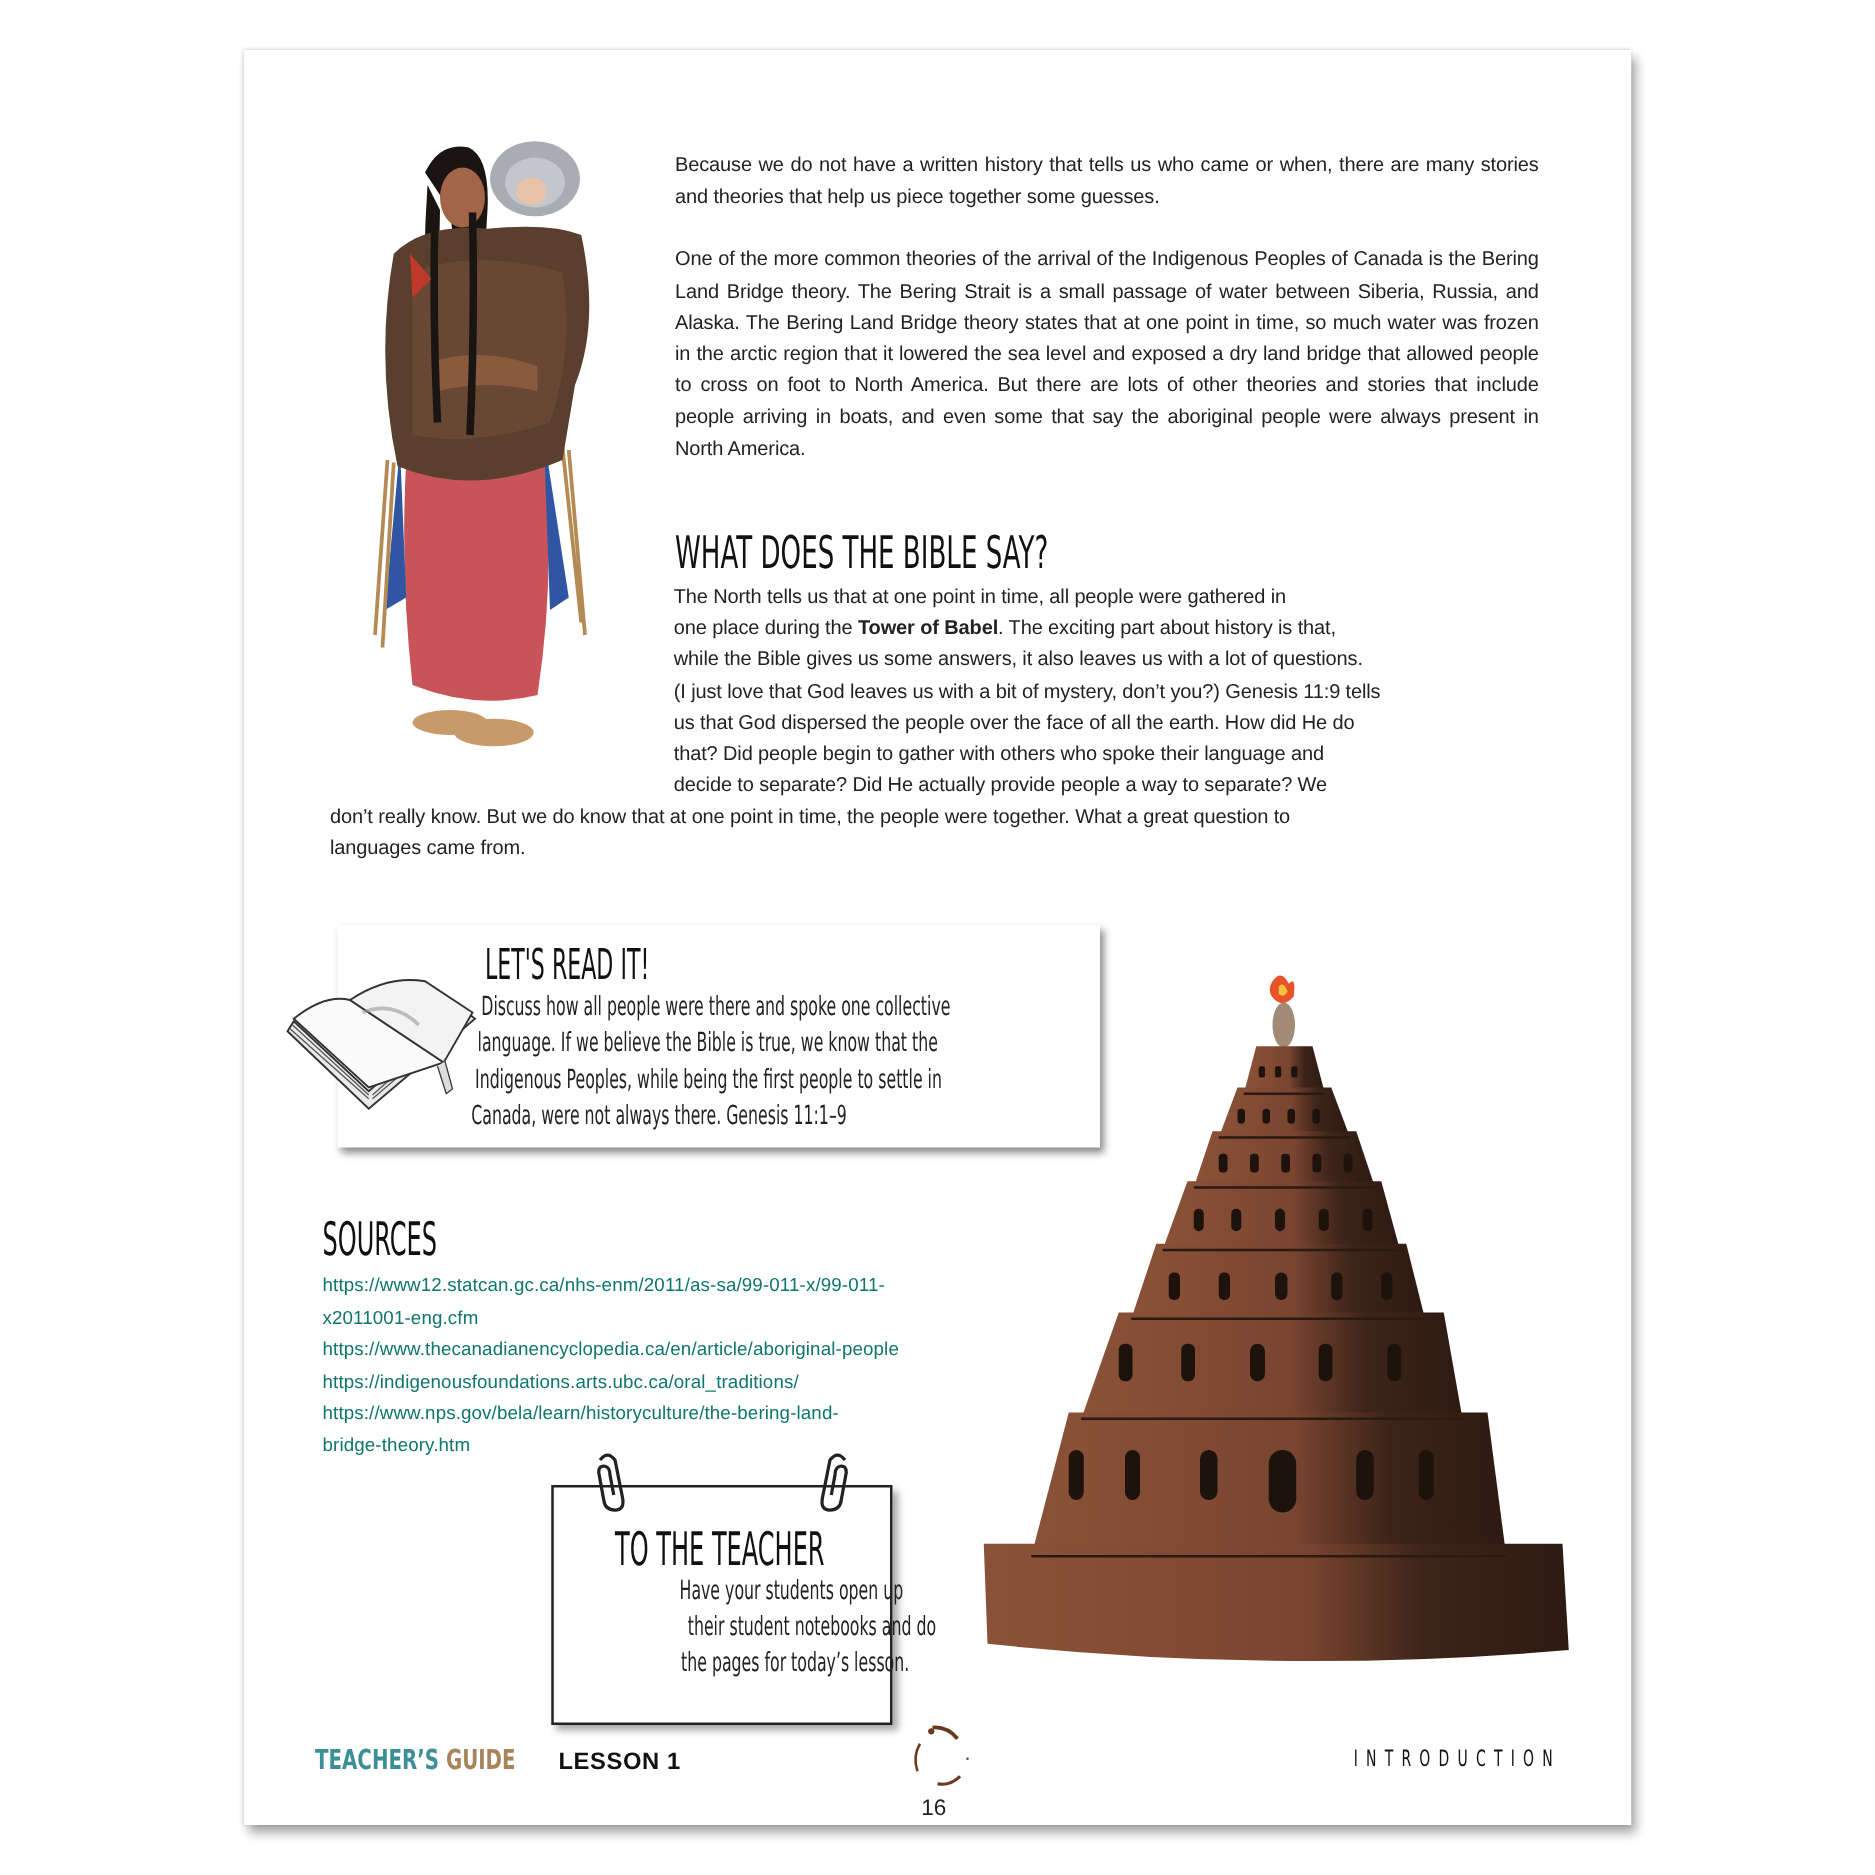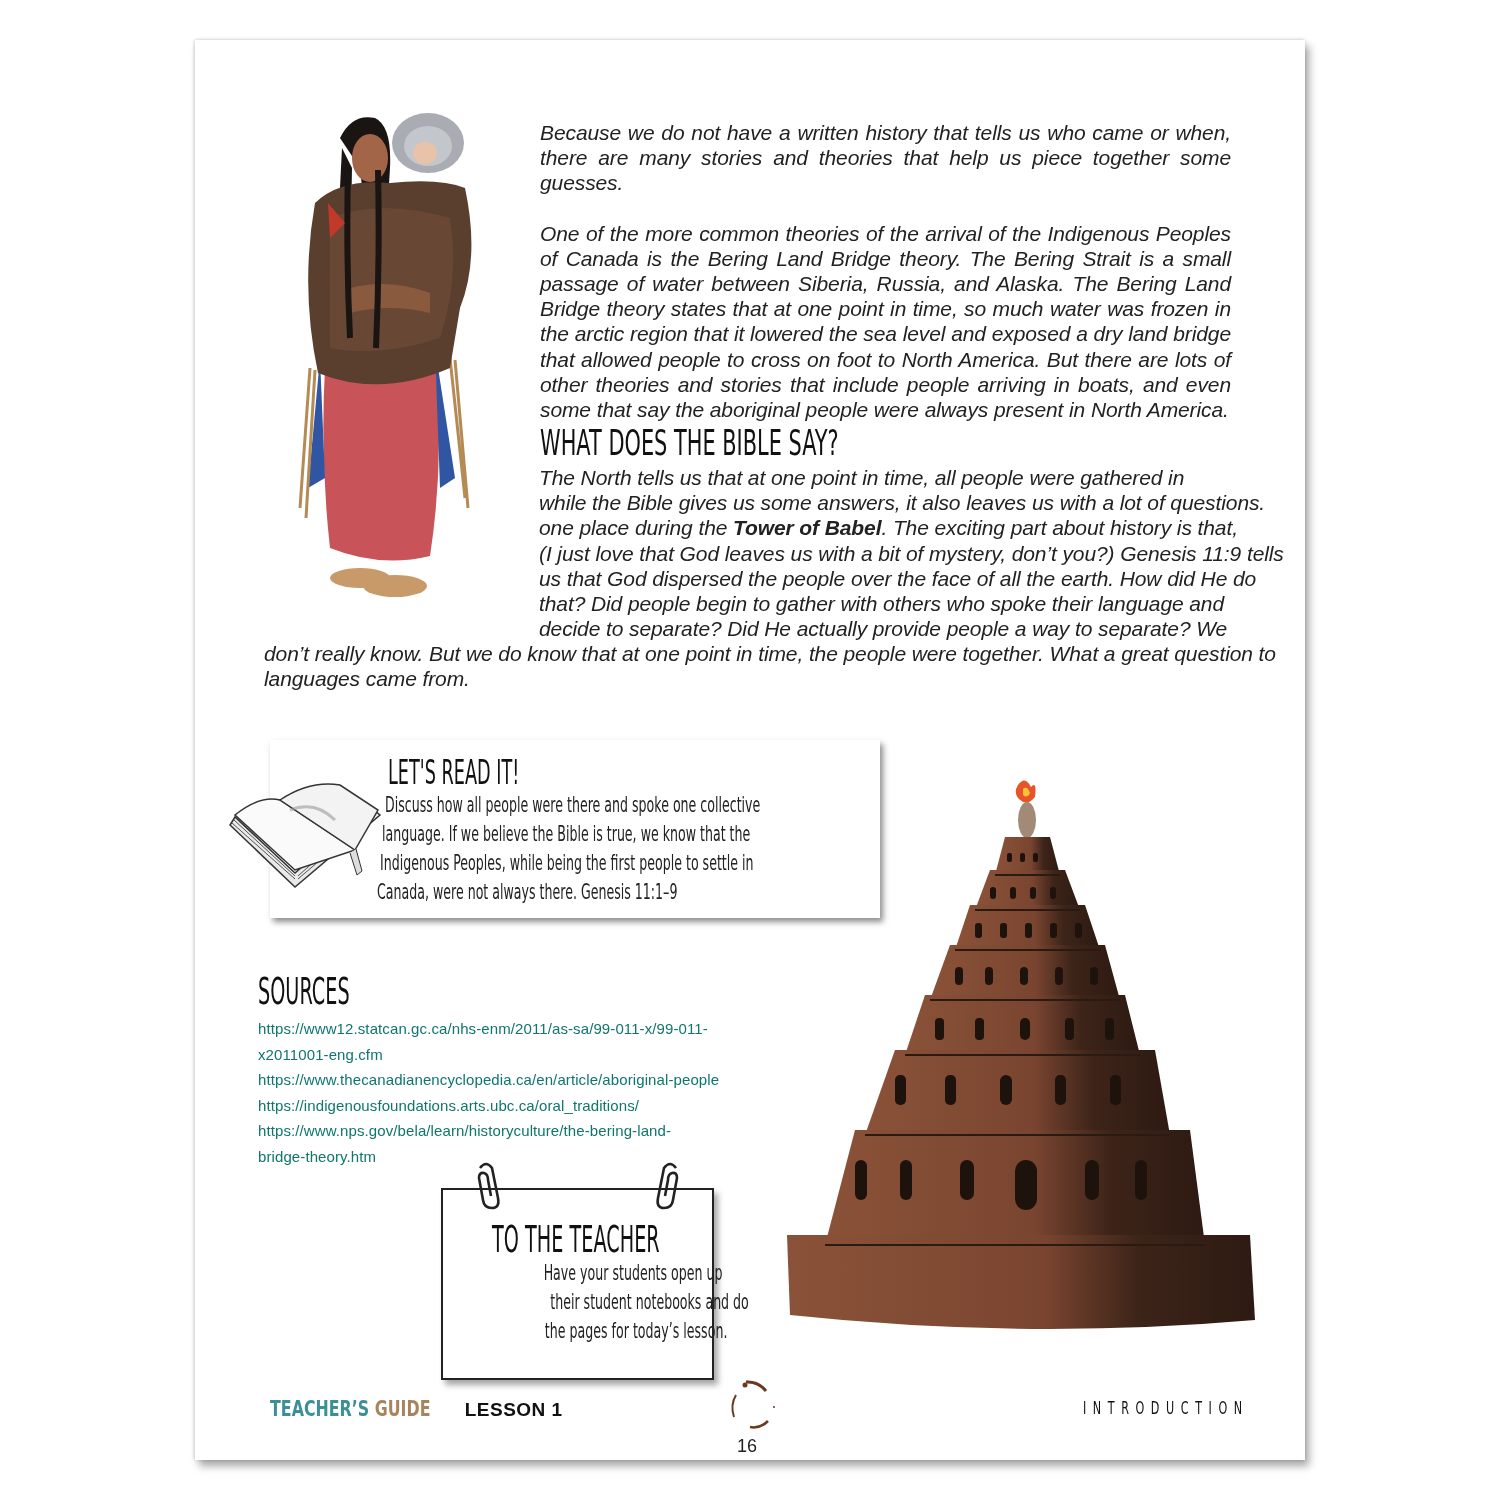--- a/index.html
+++ b/index.html
@@ -1,35 +1,35 @@
 <!DOCTYPE html>
 <html><head>
 <meta charset="utf-8">
 <style>
   html, body { margin:0; padding:0; }
   body { width:1500px; height:1500px; background:#ffffff; position:relative; overflow:hidden;
          font-family:"Liberation Sans", "DejaVu Sans", sans-serif; color:#1a1a1a; }
   .page { position:absolute; left:195px; top:40px; width:1110px; height:1420px; background:#ffffff;
           box-shadow: 4px 6px 8px rgba(0,0,0,0.35), -1px 0 3px rgba(0,0,0,0.12), 0 -1px 3px rgba(0,0,0,0.08); }
-  .body-text { position:absolute; font-size:21px; line-height:25.2px; color:#222; letter-spacing:-0.1px;font-style:italic; }
+  .body-text { position:absolute; font-size:16px; line-height:25.2px; color:#222; letter-spacing:-0.1px; }
   .para { margin:0 0 25px 0; text-align:justify; text-align-last:left; }
   .heading { position:absolute; font-family:"DejaVu Sans", sans-serif; font-weight:normal; color:#111;
              transform-origin:left top; white-space:nowrap; }
   .bold { font-weight:bold; }
   .illus { position:absolute; }
   .callout { position:absolute; background:#fff; }
   .callout-read { left:270px; top:740px; width:610px; height:178px;
                   box-shadow: 3px 4px 6px rgba(0,0,0,0.45); }
   .sources-links { position:absolute; left:258px; top:1016px; width:540px; font-size:15px; line-height:25.5px;
                    color:#3a5d93; letter-spacing:0.1px; }
   .sources-links a { color:#0f766e; text-decoration:none; display:block; }
   .teacher-card { position:absolute; left:441px; top:1188px; width:269px; height:188px; background:#fff;
                   border:2px solid #222; box-shadow: 4px 5px 6px rgba(0,0,0,0.35); }
   .narrow { font-family:"DejaVu Sans", sans-serif; transform-origin:left top; white-space:nowrap; color:#222; }
-  .footer-left { position:absolute; left:270px; top:1396px; font-size:21px; font-weight:bold; white-space:nowrap; }
+  .footer-left { position:absolute; left:252px; top:1396px; font-size:21px; font-weight:bold; white-space:nowrap; }
   .footer-right { position:absolute; left:1083px; top:1397px; font-size:18px; letter-spacing:10.6px; color:#111;
                   font-family:"DejaVu Sans", sans-serif; transform-origin:left top; transform:scaleX(0.62);}
   .page-num { position:absolute; left:737px; top:1396px; font-size:18px; color:#222;margin-top:40px; }
 </style>
 </head>
 <body>
 
 <div class="page"></div>
 
 <svg class="illus" style="left:280px; top:108px;" width="210" height="490" viewBox="0 0 210 490">
@@ -65,22 +65,22 @@
 
 <div class="body-text" style="left:540px; top:120px; width:691px;">
   <p class="para">Because we do not have a written history that tells us who came or when, there are many stories and theories that help us piece together some guesses.</p>
   <p class="para">One of the more common theories of the arrival of the Indigenous Peoples of Canada is the Bering Land Bridge theory. The Bering Strait is a small passage of water between Siberia, Russia, and Alaska. The Bering Land Bridge theory states that at one point in time, so much water was frozen in the arctic region that it lowered the sea level and exposed a dry land bridge that allowed people to cross on foot to North America. But there are lots of other theories and stories that include people arriving in boats, and even some that say the aboriginal people were always present in North America.</p>
 </div>
 
 <div class="heading" style="left:540px; top:422px; font-size:36px; transform:scaleX(0.58);">WHAT DOES THE BIBLE SAY?</div>
 
 <div class="body-text" style="left:539px; top:465px; width:700px; white-space:nowrap;">
   <div>The North tells us that at one point in time, all people were gathered in</div>
+  <div><span>one place during the </span><span class="bold">Tower of Babel</span><span>. The exciting part about history is that,</span></div>
   <div>while the Bible gives us some answers, it also leaves us with a lot of  questions.</div>
-  <div><span>one place during the </span><span class="bold">Tower of Babel</span><span>. The exciting part about history is that,</span></div>
   <div>(I just love that God leaves us with a bit of mystery, don’t you?) Genesis 11:9 tells</div>
   <div>us that God dispersed the people over the face of all the earth. How did He do</div>
   <div>that? Did people begin to gather with others who spoke their language and</div>
   <div>decide to separate? Did He actually provide people a way to separate? We</div>
 </div>
 <div class="body-text" style="left:264px; top:641px; width:970px; white-space:nowrap;">
   <div>don’t really know. But we do know that at one point in time, the people were together. What a great question to</div>
   <div>languages came from.</div>
 </div>
 

